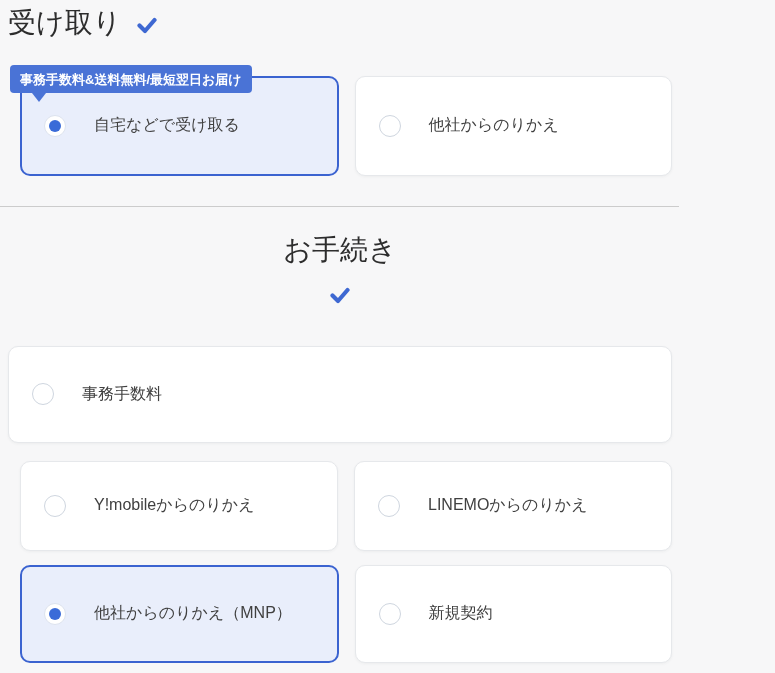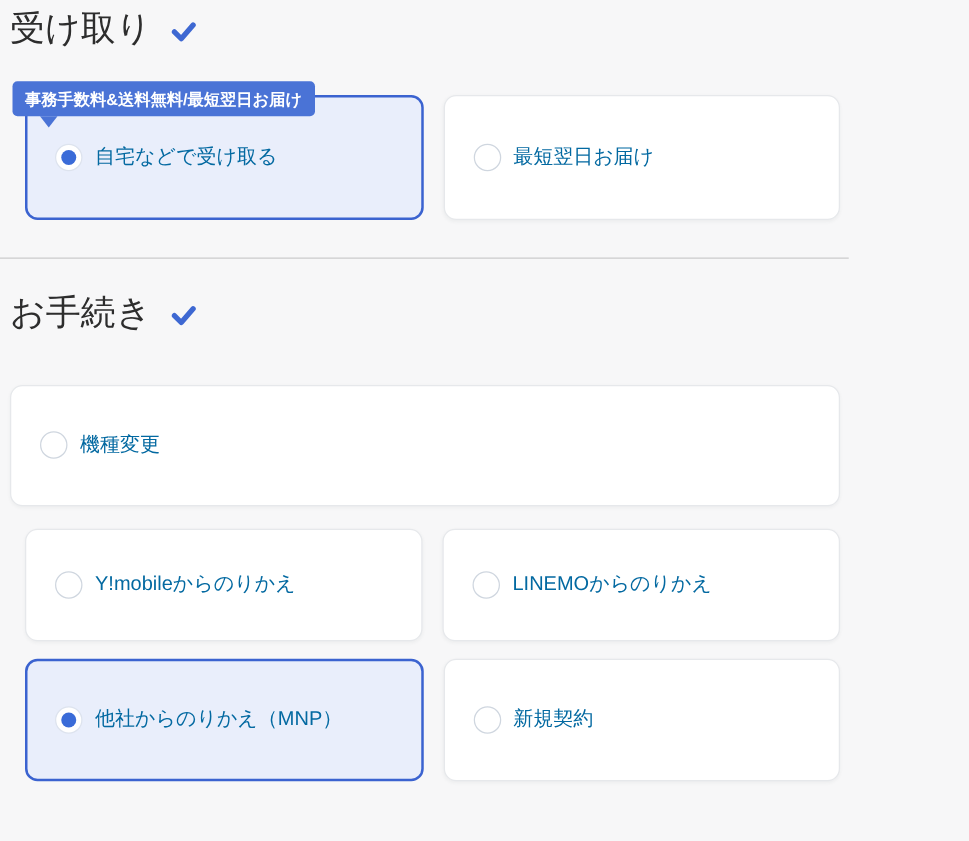--- a/index.html
+++ b/index.html
@@ -56,21 +56,21 @@
     border: 1px solid #cfd6df;
     position: relative;
   }
   .option-card.selected .radio { border-color: #dde3ee; }
   .radio.checked::after {
     content: "";
     position: absolute; left: 4px; top: 4px;
     width: 12px; height: 12px; border-radius: 50%;
     background: #3a6bd8;
   }
-  .option-label { margin-left: 10px; font-size: 16px; color: #0369a1; }
+  .option-label { margin-left: 28px; font-size: 16px; color: #404040; }
 
   
   .badge {
     position: absolute; top: -11px; left: 2px; z-index: 3;
     background: #4a73d6; color: #fff;
     font-size: 13px; font-weight: bold; line-height: 1;
     padding: 8px 10px 7px; border-radius: 4px;
     white-space: nowrap;
   }
   .badge::after {
@@ -81,21 +81,21 @@
     border-right: 7px solid transparent;
     border-top: 9px solid #4a73d6;
   }
 
   .note { margin-top: 18px; font-size: 12px; color: #777; padding-left: 3px; }
 
   .divider {
     border: none; border-top: 1px solid #cccccc;
     margin: 30px -7px 0 -8px;
   }
-  .title-procedure { margin-top: 28px; }
+  .title-procedure { margin-top: 28px; flex-direction: column; }
 </style>
 </head>
 <body>
 
 <div class="page">
 
   <h2 class="section-title">
     <span>受け取り</span>
     <svg class="check-icon" viewBox="0 0 20 17">
       <path d="M2.5 8.5 L8 14 L17.5 3" fill="none" stroke="#3e68d2" stroke-width="4.2" stroke-linecap="round" stroke-linejoin="round"></path>
@@ -105,38 +105,38 @@
   <div class="options-row row-receiving">
     <div class="badge">
       <span>事務手数料&amp;送料無料/最短翌日お届け</span>
     </div>
     <div class="option-card selected">
       <span class="radio checked"></span>
       <span class="option-label">自宅などで受け取る</span>
     </div>
     <div class="option-card">
       <span class="radio"></span>
-      <span class="option-label">最短翌日お届け</span>
+      <span class="option-label">他社からのりかえ</span>
     </div>
   </div>
 
 
   <hr class="divider">
 
   <h2 class="section-title title-procedure">
     <span>お手続き</span>
     <svg class="check-icon" viewBox="0 0 20 17">
       <path d="M2.5 8.5 L8 14 L17.5 3" fill="none" stroke="#3e68d2" stroke-width="4.2" stroke-linecap="round" stroke-linejoin="round"></path>
     </svg>
   </h2>
 
   <div class="card-single">
     <div class="option-card">
       <span class="radio"></span>
-      <span class="option-label">機種変更</span>
+      <span class="option-label">事務手数料</span>
     </div>
   </div>
 
   <div class="options-row row-a">
     <div class="option-card">
       <span class="radio"></span>
       <span class="option-label">Y!mobileからのりかえ</span>
     </div>
     <div class="option-card">
       <span class="radio"></span>

